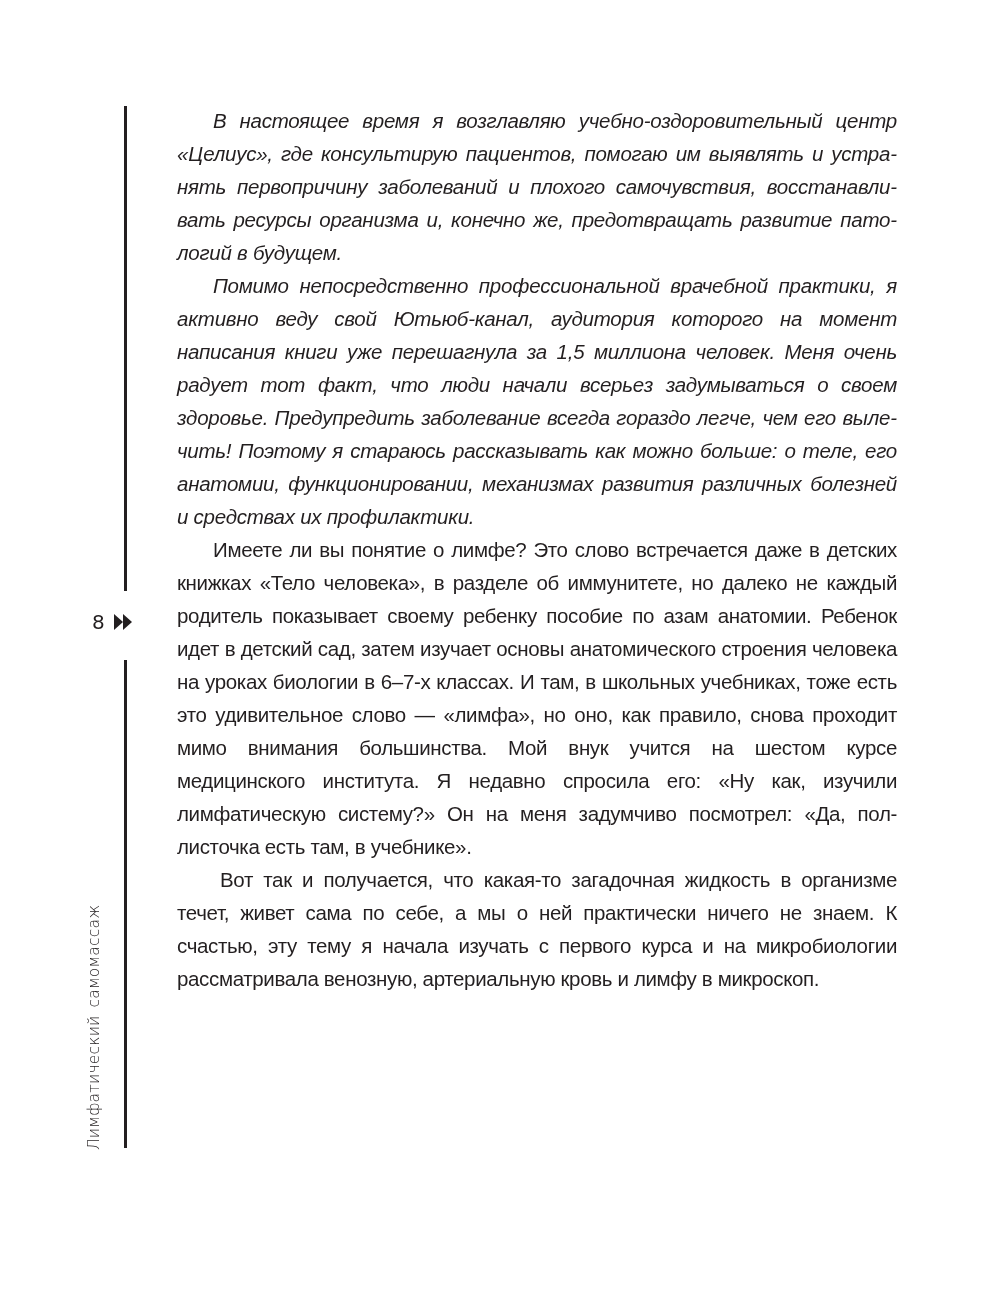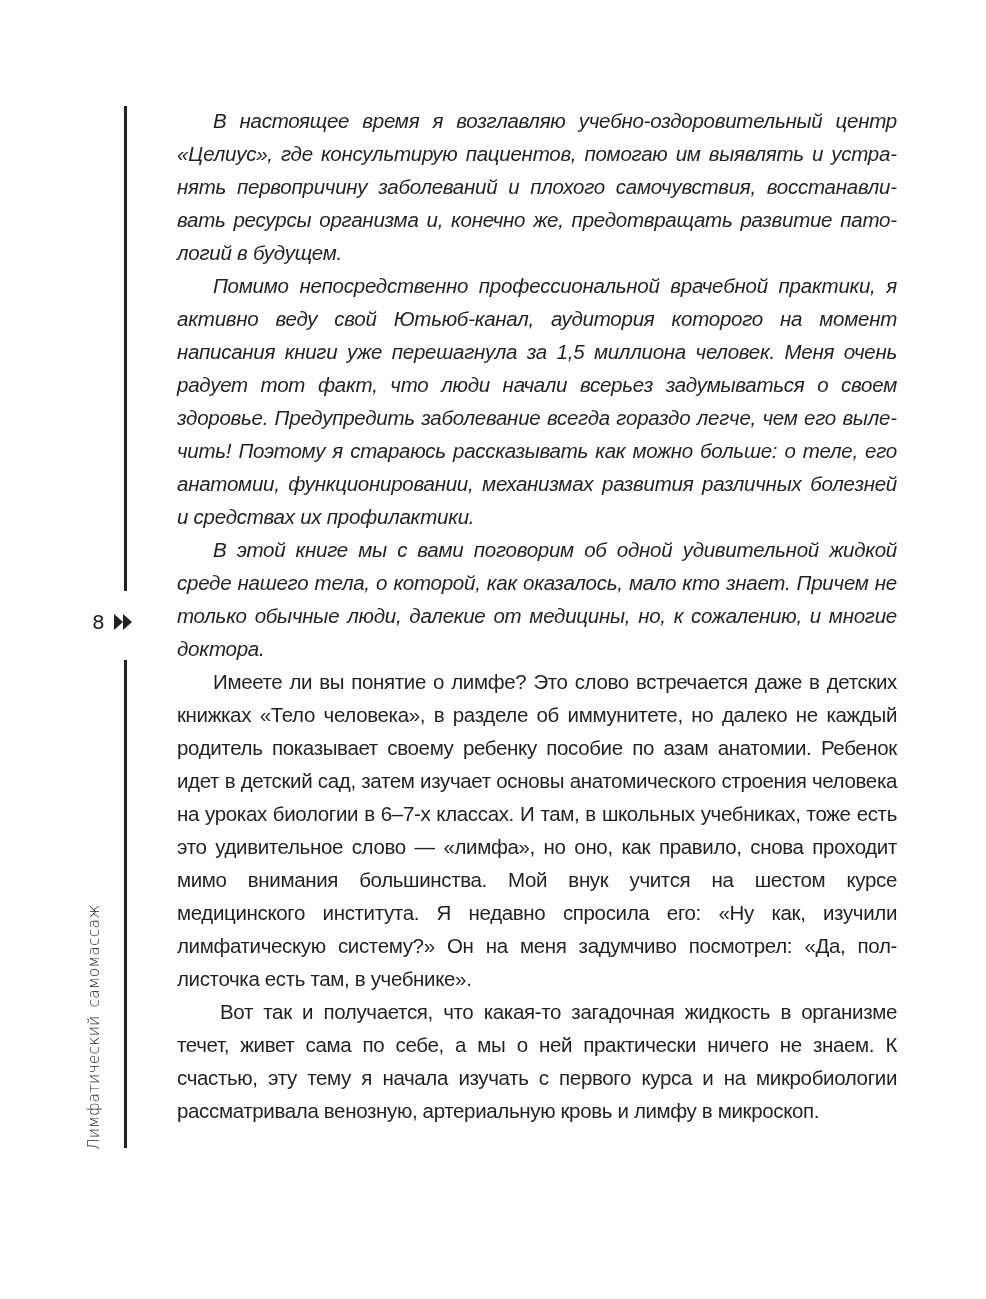--- a/index.html
+++ b/index.html
@@ -119,18 +119,17 @@
     </span>
   </div>
 
   <div class="running-head">
     <span>Лимфатический</span><span class="gap"></span><span>самомассаж</span>
   </div>
 
   <div class="text-block">
     <p class="para italic">В настоящее время я возглавляю учебно-оздоровительный центр «Целиус», где консультирую пациентов, помогаю им выявлять и устра­нять первопричину заболеваний и плохого самочувствия, восстанавли­вать ресурсы организма и, конечно же, предотвращать развитие пато­логий в будущем.</p>
     <p class="para italic">Помимо непосредственно профессиональной врачебной практики, я активно веду свой Ютьюб-канал, аудитория которого на момент написания книги уже перешагнула за 1,5 миллиона человек. Меня очень радует тот факт, что люди начали всерьез задумываться о своем здоровье. Предупредить заболевание всегда гораздо легче, чем его выле­чить! Поэтому я стараюсь рассказывать как можно больше: о теле, его анатомии, функционировании, механизмах развития различных болез­ней и средствах их профилактики.</p>
-    <p class="para italic">В этой книге мы с вами поговорим об одной удивительной жидкой среде нашего тела, о которой, как оказалось, мало кто знает. Причем не только обычные люди, далекие от медицины, но, к сожалению, и мно­гие доктора.</p>
     <p class="para roman">Имеете ли вы понятие о лимфе? Это слово встречается даже в дет­ских книжках «Тело человека», в разделе об иммунитете, но далеко не каждый родитель показывает своему ребенку пособие по азам анато­мии. Ребенок идет в детский сад, затем изучает основы анатомического строения человека на уроках биологии в 6–7-х классах. И там, в школь­ных учебниках, тоже есть это удивительное слово — «лимфа», но оно, как правило, снова проходит мимо внимания большинства. Мой внук учится на шестом курсе медицинского института. Я недавно спросила его: «Ну как, изучили лимфатическую систему?» Он на меня задумчиво посмотрел: «Да, пол-листочка есть там, в учебнике».</p>
     <p class="para roman extra-indent">Вот так и получается, что какая-то загадочная жидкость в организ­ме течет, живет сама по себе, а мы о ней практически ничего не знаем. К счастью, эту тему я начала изучать с первого курса и на микробиологии рассматривала венозную, артериальную кровь и лимфу в микроскоп.</p>
   </div>
 
 </div>
 
 </body></html>

